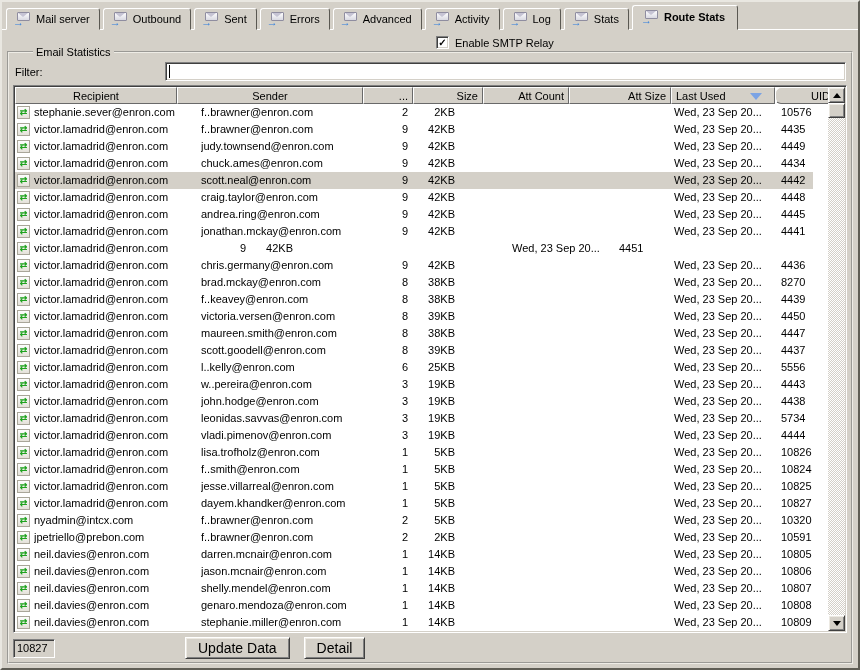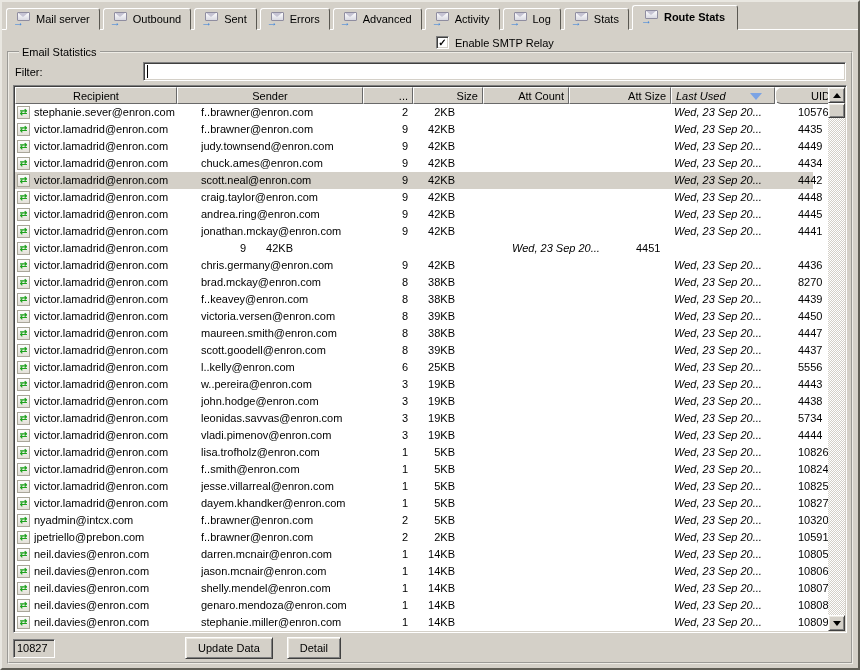--- a/index.html
+++ b/index.html
@@ -70,24 +70,24 @@
     display: flex; align-items: center; justify-content: center;
     font-size: 10px; font-weight: bold; line-height: 10px;
   }
 
   
   fieldset.groupbox {
     position: absolute; left: 5px; right: 5px; top: 16px; bottom: 4px;
     border: 2px groove #eeece6;
     padding: 1px 4px 4px 4px;
   }
-  fieldset.groupbox legend { padding: 0 3px; margin-left: 6px; }
+  fieldset.groupbox legend { padding: 0 3px; margin-left: 20px; }
 
   .filter-row { display: flex; align-items: center; margin: 3px 0 4px 2px; }
-  .filter-label { width: 128px; flex: 0 0 auto; }
+  .filter-label { width: 150px; flex: 0 0 auto; }
   .filter-wrap { flex: 1; position: relative; height: 19px; margin-right: 1px; }
   .filter-wrap input {
     width: 100%; height: 19px; background: #fff;
     border: 1px solid; border-color: #808080 #fff #fff #808080;
     box-shadow: inset 1px 1px 0 #404040, inset -1px -1px 0 #d4d0c8;
     font-family: "Liberation Sans", sans-serif; font-size: 11px; padding: 0 3px;
     outline: none;
   }
   .caret { position: absolute; left: 4px; top: 3px; width: 1px; height: 13px; background: #000; }
 
@@ -109,32 +109,32 @@
   .hcell.center { justify-content: center; }
   .hcell.right  { justify-content: flex-end; }
   .hcell.stub { flex: 1 1 auto; padding: 0; }
   .sort-icon {
     width: 0; height: 0; margin-left: auto; margin-right: 8px;
     border-left: 6px solid transparent; border-right: 6px solid transparent;
     border-top: 7px solid var(--sort-blue, #7ba3e4);
   }
   .c0 { width: 186px; } .c1 { width: 162px; } .c2 { width: 50px; }
   .c3 { width: 70px; }  .c4 { width: 86px; padding-left: 24px; }  .c5 { width: 102px; }
-  .c6 { width: 104px; font-style: italic; } .c7 { width: 60px; border-radius: 6px; }
+  .c6 { width: 104px; } .c7 { width: 60px; border-radius: 6px; }
 
   .grid-body { position: absolute; left: 1px; right: 18px; top: 18px; bottom: 1px; background: #fff; overflow: hidden; }
   .row { display: flex; height: 17px; width: 798px; background: #fff; cursor: default; }
   .row.selected { background: var(--selection, #d4d0c8); }
   .cell { flex: 0 0 auto; overflow: hidden; white-space: nowrap; line-height: 17px; }
   .cell.c0 { display: flex; align-items: center; }
   .cell.c2 { text-align: right; padding-right: 5px; }
   .cell.c3 { text-align: right; padding-right: 28px; }
   .cell.c4, .cell.c5 { text-align: right; padding-right: 6px; }
   .cell.c6 { padding-left: 3px; }
-  .cell.c7 { padding-left: 6px; margin-left: 17px; }
+  .cell.c7 { padding-left: 6px; }
   .sender-text { overflow: hidden; white-space: nowrap; }
   .row-icon {
     width: 13px; height: 13px; margin: 0 4px 0 2px; flex: 0 0 auto;
     background: linear-gradient(#fdfdfd, #e4e1d9);
     border: 1px solid #a9a699;
     color: var(--icon-green, #1fa31f);
     font-size: 9px; font-weight: bold; line-height: 11px; text-align: center;
   }
 
   
@@ -165,21 +165,21 @@
     width: 42px; height: 19px; line-height: 17px; padding-left: 3px;
     border: 1px solid; border-color: #808080 #fff #fff #808080;
     box-shadow: inset 1px 1px 0 #404040, inset -1px -1px 0 #d4d0c8;
     background: var(--face, #d4d0c8);
   }
   .btn {
     height: 22px; padding: 0 12px; margin-left: 14px;
     background: var(--face, #d4d0c8);
     border: 1px solid; border-color: #fff #404040 #404040 #fff;
     box-shadow: inset 1px 1px 0 #ece9e2, inset -1px -1px 0 #808080;
-    font-family: "Liberation Sans", sans-serif; font-size: 11px; color: #000;
+    font-family: "Liberation Sans", sans-serif; font-size: 14px; color: #000;
     cursor: default;
   }
   .btn.update { margin-left: 130px; }
 </style>
 </head>
 <body>
 
 <div class="window">
 
   <div class="tabbar">

